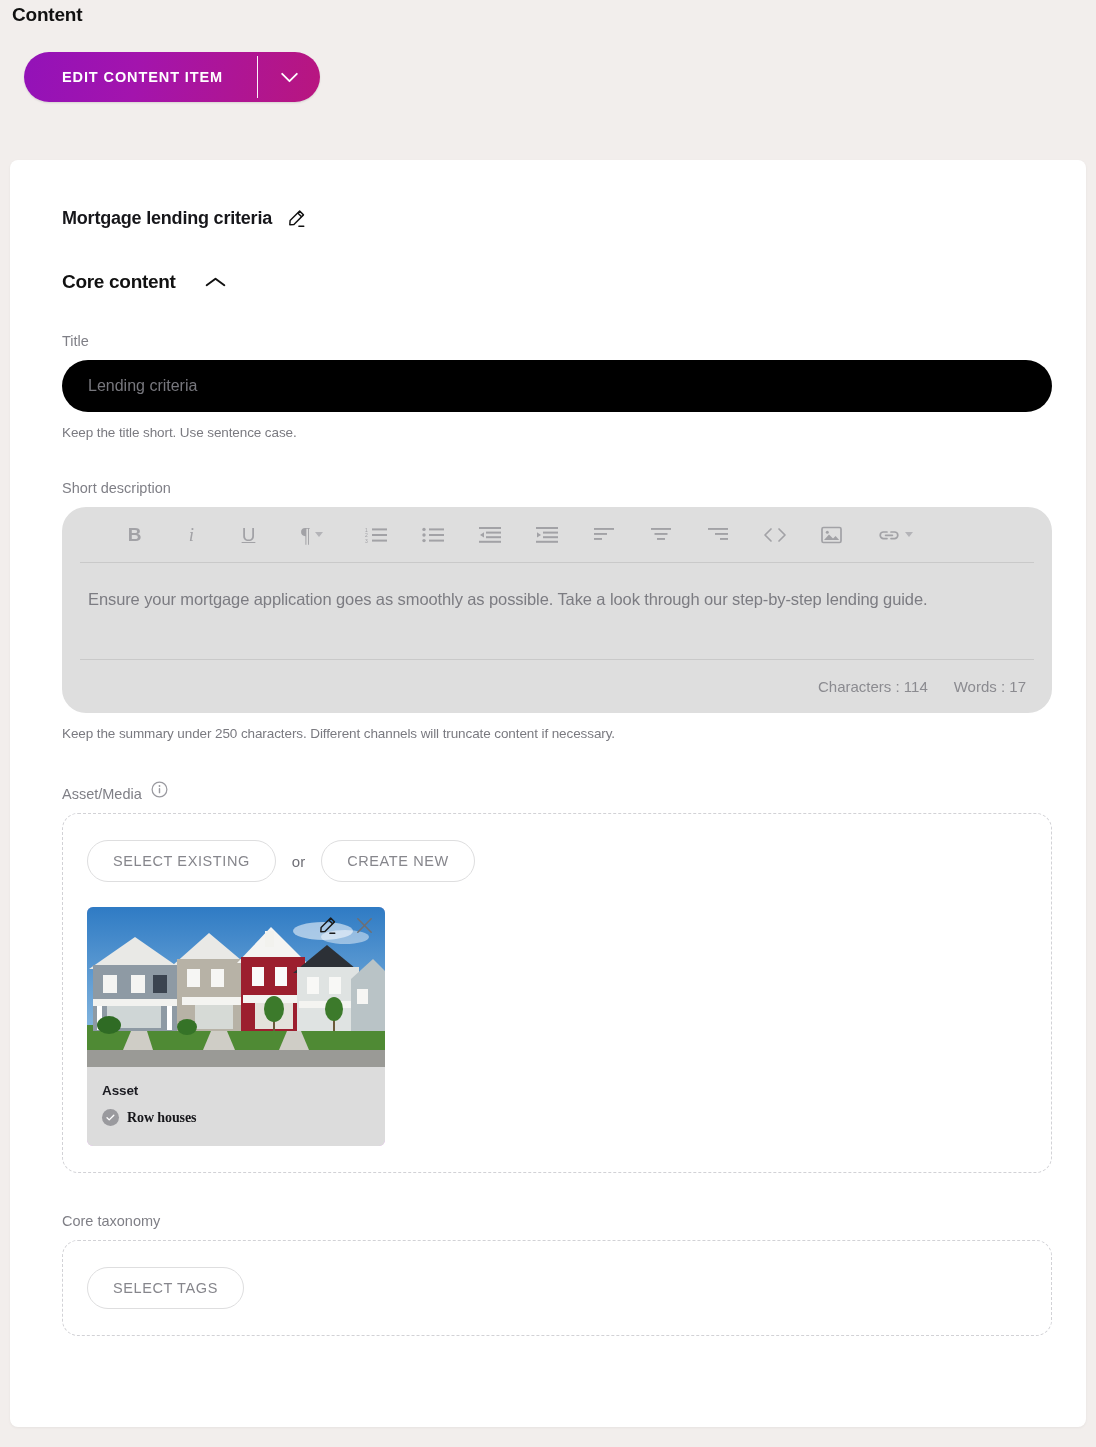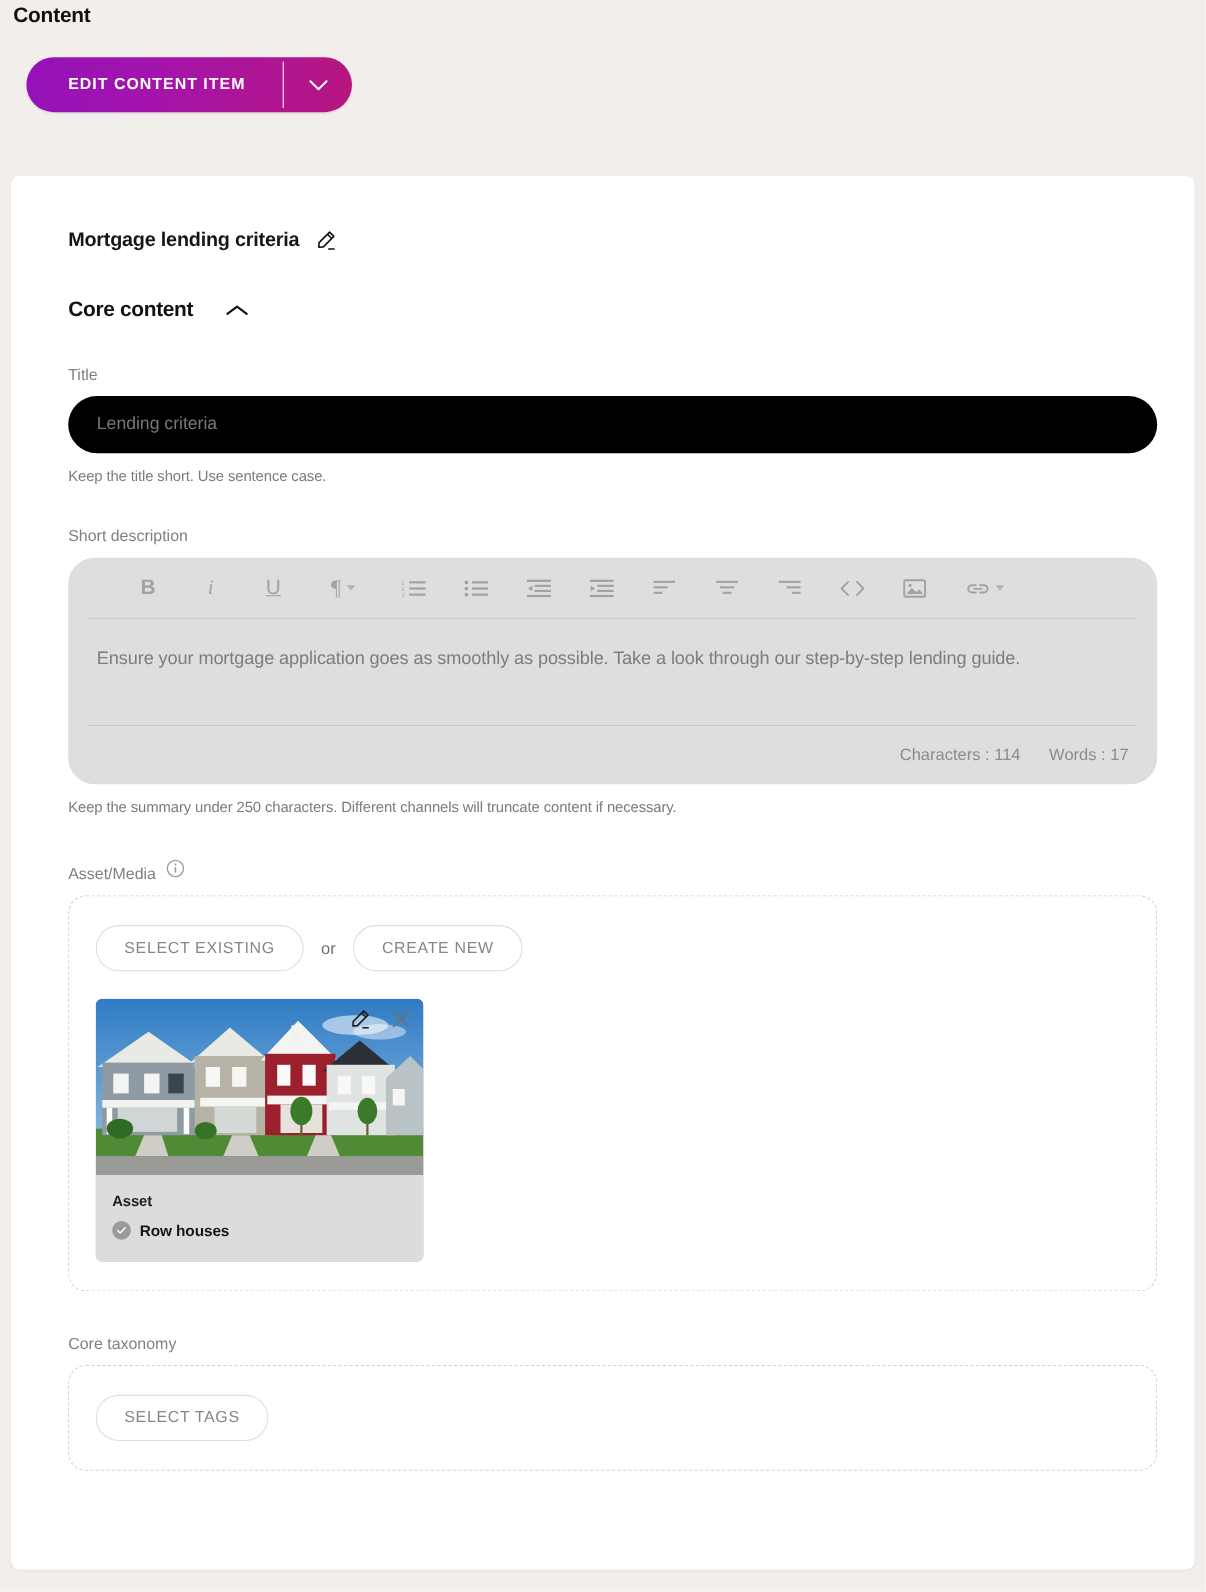--- a/index.html
+++ b/index.html
@@ -289,20 +289,21 @@
     font-size: 13.5px;
     font-weight: bold;
     color: #1c1c22;
     margin-bottom: 11px;
     letter-spacing: -0.1px;
   }
   .asset-name-row {
     display: flex;
     align-items: center;
     gap: 8px;
+    font-family: Liberation Serif, serif;
   }
   .check-circle {
     width: 17px; height: 17px;
     border-radius: 50%;
     background: #9a9a9e;
     display: flex;
     align-items: center;
     justify-content: center;
     flex: 0 0 auto;
   }

